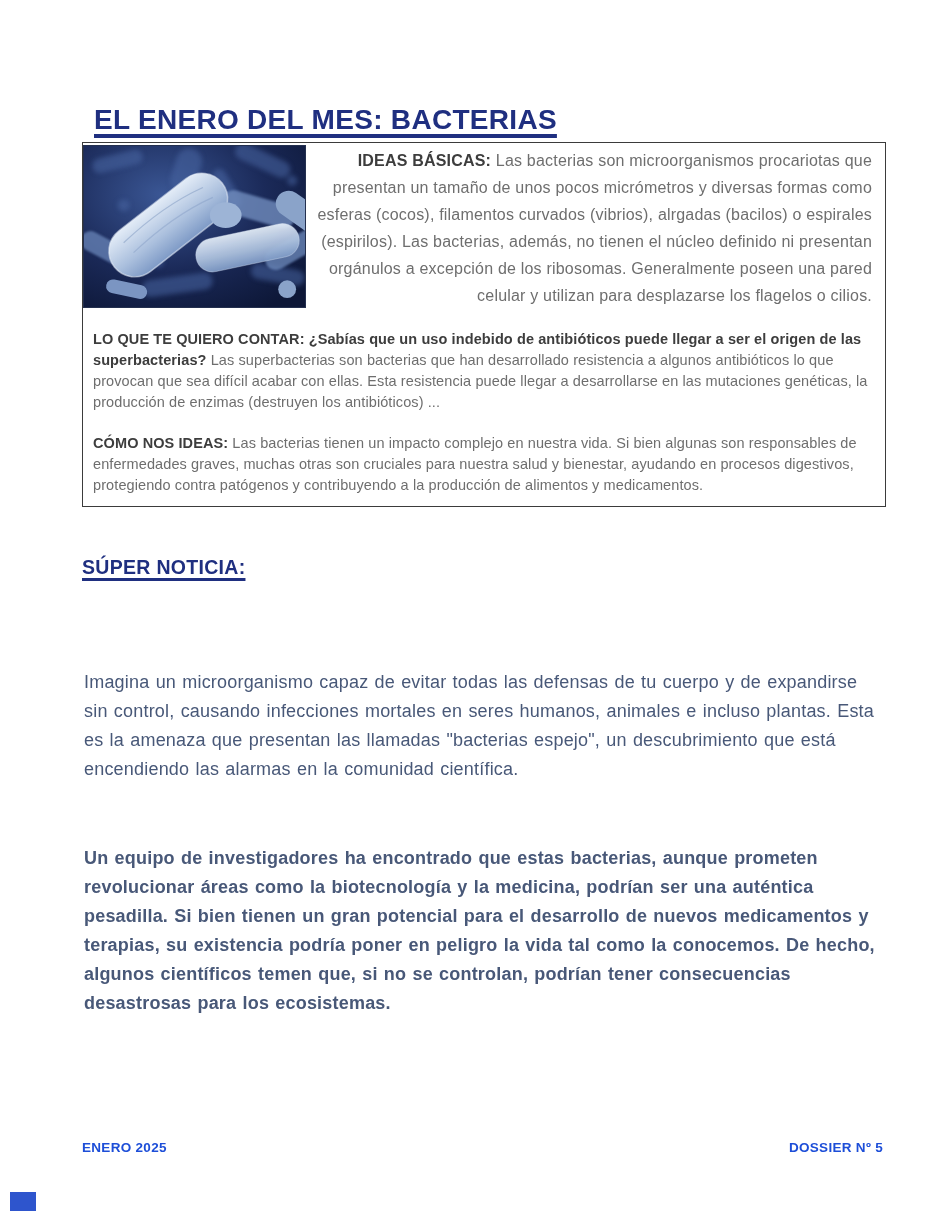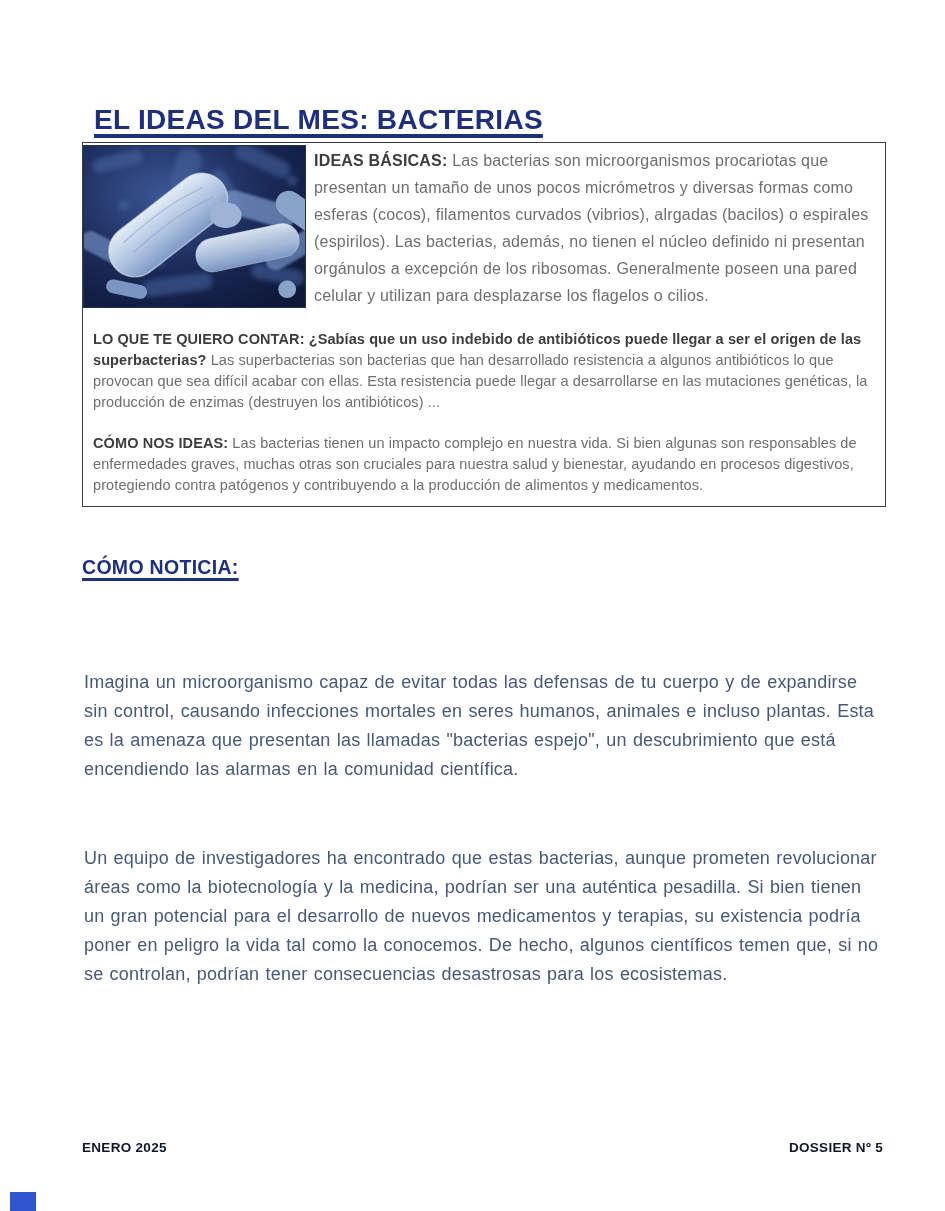--- a/index.html
+++ b/index.html
@@ -23,20 +23,21 @@
   .bacteria-figure{
     float:left; width:223px; height:163px;
     margin:-1px 8px 6px -5px; padding:0;
     border:1px solid #24304f; box-sizing:border-box;
   }
   .bacteria-figure svg{display:block; width:100%; height:100%;}
   .box-lead{
     margin:0; padding:1px 4px 0 0;
     font-size:16px; line-height:27px; letter-spacing:0.2px;
     color:#6E6E6E;
+    text-align:right;
   }
   .box-para{
     margin:20px 0 0 4px; padding:0 4px 0 1px;
     font-size:14.5px; line-height:21px; letter-spacing:0.1px;
     color:#6E6E6E;
   }
   .lbl{ color:#3D3D3D; font-weight:bold; }
   .section-heading{
     position:absolute; left:82px; top:556px; margin:0;
     font-size:19.5px; font-weight:bold; letter-spacing:0.3px;
@@ -47,38 +48,38 @@
     position:absolute; left:86px; top:600px; width:798px; margin:0;
     font-size:25px; line-height:34px; font-weight:bold; letter-spacing:0.2px;
     color:#1F2F80;
   }
   .body-para{
     position:absolute; left:84px; width:798px; margin:0;
     font-size:18px; line-height:29px; letter-spacing:0.2px; word-spacing:1px;
     color:#485878;
   }
   .para-1{ top:668px; }
-  .para-2{ top:844px; }
+  .para-2{ top:844px;font-weight:bold; }
   .footer{
     position:absolute; left:82px; right:62px; top:1140px;
     display:flex; justify-content:space-between;
     font-size:13.5px; font-weight:bold; letter-spacing:0.3px;
-    color:#0f172a;
+    color:#1d4ed8;
   }
   .next-page-peek{
     position:absolute; left:10px; top:1192px; width:26px; height:19px;
     background:#2e55cd;
   }
 </style>
 </head>
 <body>
 
 <div class="page">
 
-  <h1 class="title">EL IDEAS DEL MES: BACTERIAS</h1>
+  <h1 class="title">EL ENERO DEL MES: BACTERIAS</h1>
 
   <div class="info-box">
     <figure class="bacteria-figure">
       <svg viewBox="0 0 223 163" preserveAspectRatio="none">
         <defs>
           <radialGradient id="bgG" cx="35%" cy="30%" r="85%">
             <stop offset="0%" stop-color="#3a5694"></stop>
             <stop offset="55%" stop-color="#1b2a59"></stop>
             <stop offset="100%" stop-color="#0d1737"></stop>
           </radialGradient>
@@ -121,21 +122,21 @@
           <rect x="22" y="138" width="42" height="14" rx="7" fill="#7b95c2" transform="rotate(12 43 145)"></rect>
           <circle cx="205" cy="145" r="9" fill="#8aa3c9"></circle>
         </g>
       </svg>
     </figure>
     <p class="box-lead"><span class="lbl">IDEAS BÁSICAS:</span><span> Las bacterias son microorganismos procariotas que presentan un tamaño de unos pocos micrómetros y diversas formas como esferas (cocos), filamentos curvados (vibrios), alrgadas (bacilos) o espirales (espirilos). Las bacterias, además, no tienen el núcleo definido ni presentan orgánulos a excepción de los ribosomas. Generalmente poseen una pared celular y utilizan para desplazarse los flagelos o cilios.</span></p>
     <p class="box-para"><span class="lbl">LO QUE TE QUIERO CONTAR: ¿Sabías que un uso indebido de antibióticos puede llegar a ser el origen de las superbacterias?</span><span> Las superbacterias son bacterias que han desarrollado resistencia  a algunos antibióticos lo que provocan que sea difícil acabar con ellas. Esta resistencia puede llegar a desarrollarse en las mutaciones genéticas, la producción de enzimas (destruyen los antibióticos) ...</span></p>
     <p class="box-para"><span class="lbl">CÓMO NOS IDEAS:</span><span> Las bacterias tienen un impacto complejo en nuestra vida. Si bien algunas son responsables de enfermedades graves, muchas otras son cruciales para nuestra salud y bienestar, ayudando en procesos digestivos, protegiendo contra patógenos y contribuyendo a la producción de alimentos y medicamentos.</span></p>
   </div>
 
-  <h2 class="section-heading">CÓMO NOTICIA:</h2>
+  <h2 class="section-heading">SÚPER NOTICIA:</h2>
 
 
   <p class="body-para para-1">Imagina un microorganismo capaz de evitar todas las defensas de tu cuerpo y de expandirse sin control, causando infecciones mortales en seres humanos, animales e incluso plantas. Esta es la amenaza que presentan las llamadas "bacterias espejo", un descubrimiento que está encendiendo las alarmas en la comunidad científica.</p>
   <p class="body-para para-2">Un equipo de investigadores ha encontrado que estas bacterias, aunque prometen revolucionar áreas como la biotecnología y la medicina, podrían ser una auténtica pesadilla. Si bien tienen un gran potencial para el desarrollo de nuevos medicamentos y terapias, su existencia podría poner en peligro la vida tal como la conocemos. De hecho, algunos científicos temen que, si no se controlan, podrían tener consecuencias desastrosas para los ecosistemas.</p>
 
   <div class="footer">
     <span>ENERO 2025</span>
     <span>DOSSIER Nº 5</span>
   </div>
 

